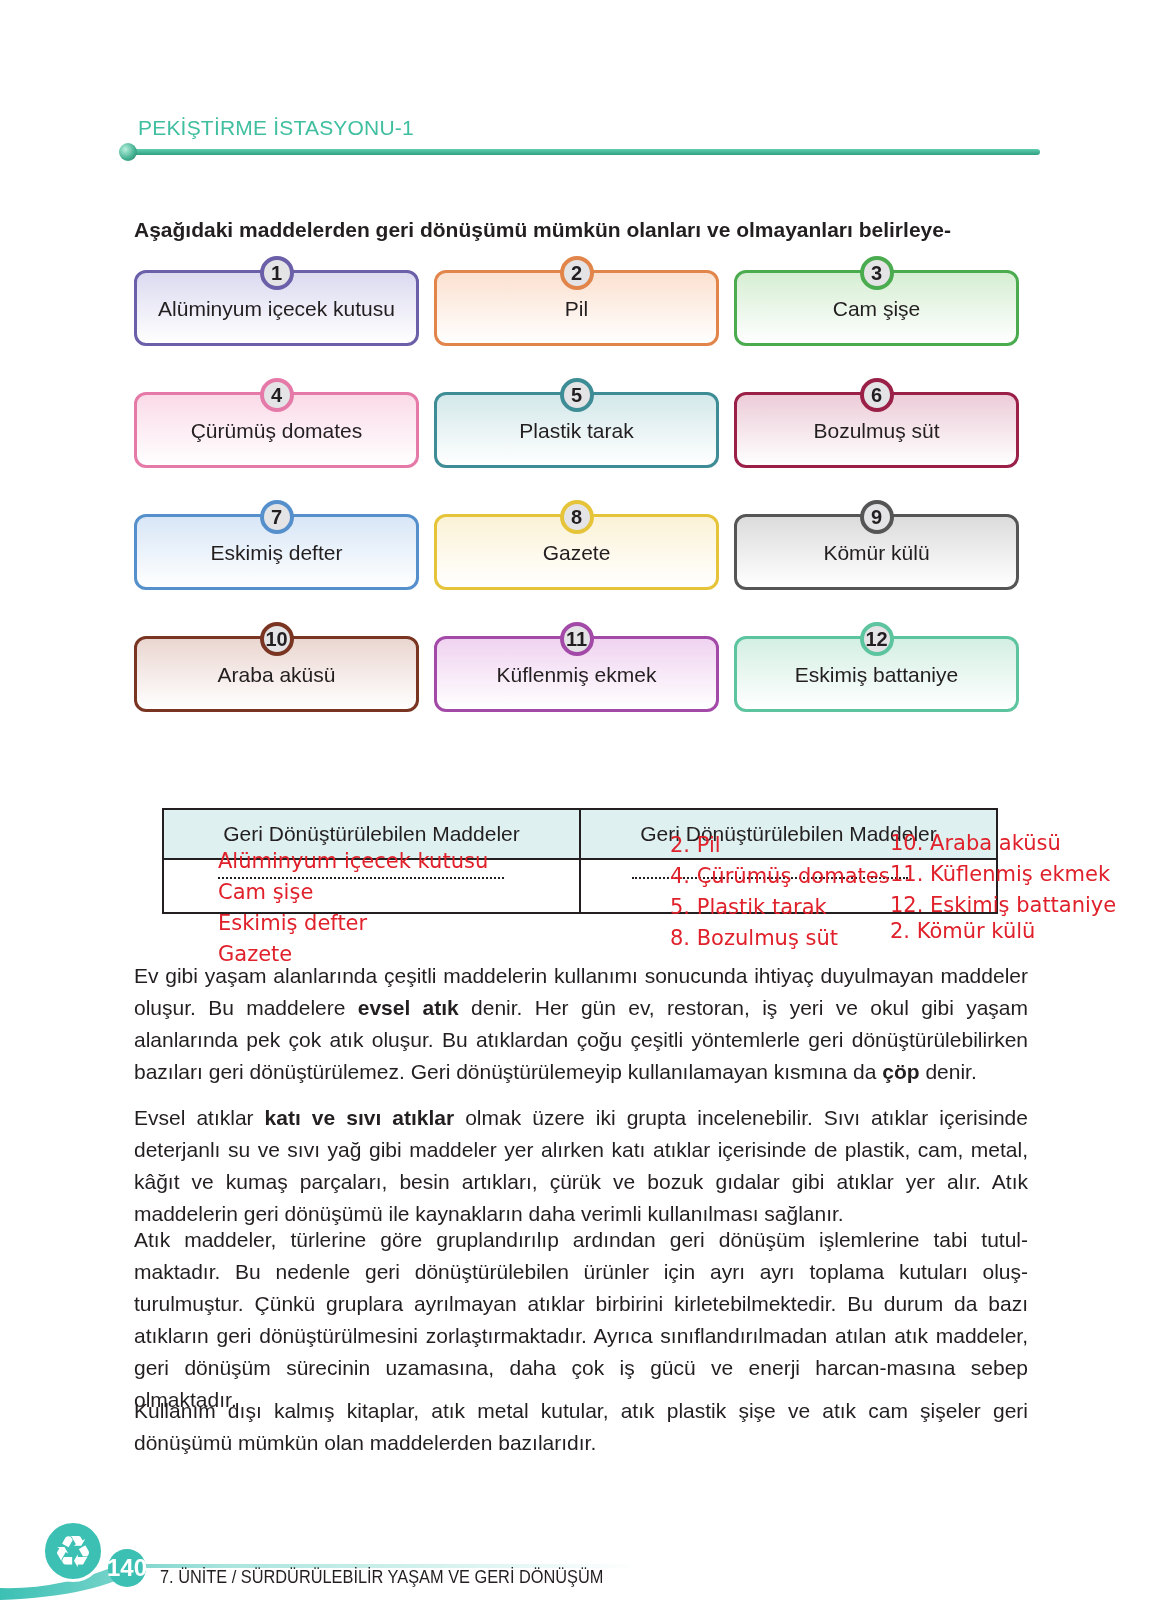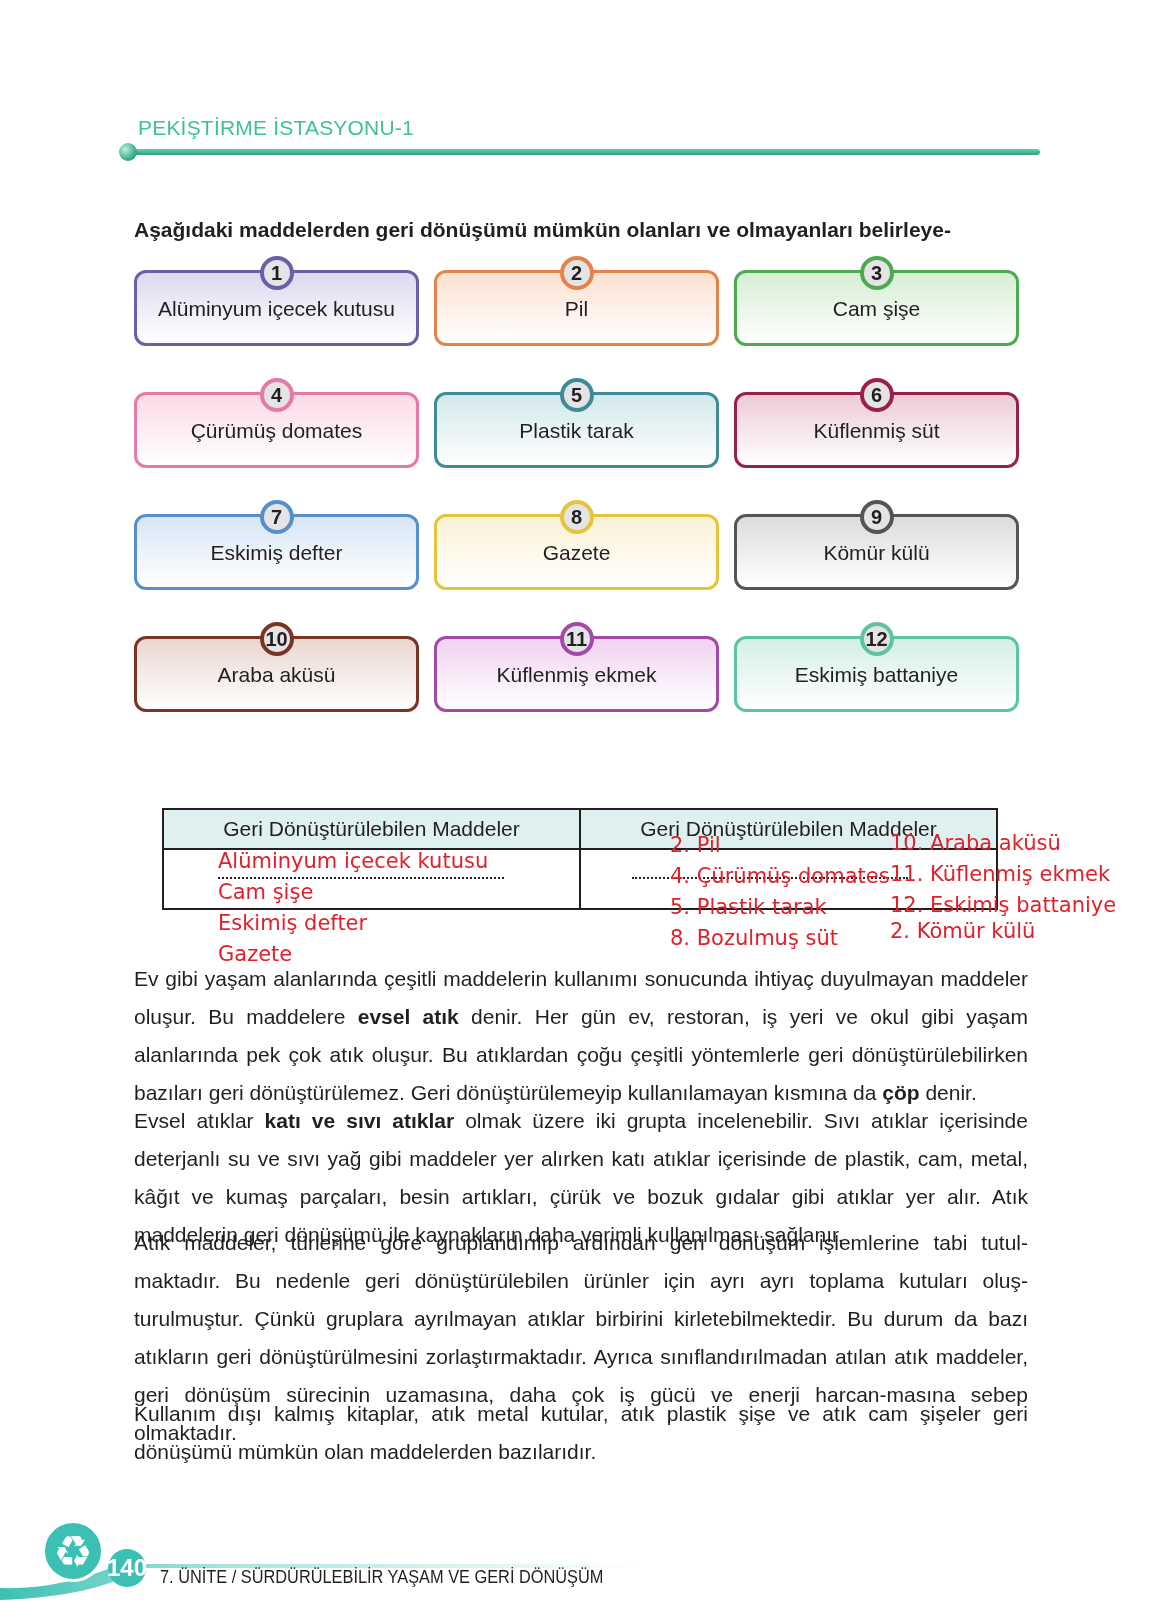--- a/index.html
+++ b/index.html
@@ -41,36 +41,36 @@
     background: #e4e4e6;
     display: flex; align-items: center; justify-content: center;
     font-weight: bold; font-size: 20px; color: #231f20;
   }
 
   .answer-table {
     position: absolute; left: 162px; top: 808px; width: 836px; height: 102px;
     border: 2px solid #231f20; border-collapse: collapse;
   }
   .answer-table th {
-    background: #def0ef; height: 40px; font-weight: normal; font-size: 21px; color: #231f20;
+    background: #def0ef; height: 50px; font-weight: normal; font-size: 21px; color: #231f20;
     border: 2px solid #231f20;
   }
   .answer-table td { border: 2px solid #231f20; height: 54px; }
 
   .dotted-line {
     position: absolute; height: 0; border-top: 2px dotted #231f20;
   }
 
   .handwriting {
     position: absolute; font-family: "DejaVu Sans", sans-serif; font-size: 21px;
     color: #e0202a; line-height: 31px; white-space: nowrap;
   }
 
   .body-text {
-    position: absolute; left: 134px; width: 894px; font-size: 21px; line-height: 38px;
+    position: absolute; left: 134px; width: 894px; font-size: 21px; line-height: 32px;
     color: #231f20; text-align: justify;
   }
   .body-text b { font-weight: bold; }
 
   .footer-wave {
     position: absolute; left: 0; top: 1560px; width: 640px; height: 64px;
   }
   .footer-logo {
     position: absolute; left: 42px; top: 1520px; width: 62px; height: 62px; border-radius: 50%;
     background: #3cc0b4; display: flex; align-items: center; justify-content: center;
@@ -114,21 +114,21 @@
     <div class="card" style="left: 0px; top: 122px; border-color: rgb(229, 122, 168); background: linear-gradient(rgb(250, 219, 232), rgb(255, 255, 255));">
       <div class="badge" style="border-color: rgb(229, 122, 168);">4</div>
       <span class="label">Çürümüş domates</span>
     </div>
     <div class="card" style="left: 300px; top: 122px; border-color: rgb(62, 140, 150); background: linear-gradient(rgb(211, 232, 234), rgb(255, 255, 255));">
       <div class="badge" style="border-color: rgb(62, 140, 150);">5</div>
       <span class="label">Plastik tarak</span>
     </div>
     <div class="card" style="left: 600px; top: 122px; border-color: rgb(154, 32, 72); background: linear-gradient(rgb(236, 204, 216), rgb(255, 255, 255));">
       <div class="badge" style="border-color: rgb(154, 32, 72);">6</div>
-      <span class="label">Küflenmiş süt</span>
+      <span class="label">Bozulmuş süt</span>
     </div>
     <div class="card" style="left: 0px; top: 244px; border-color: rgb(85, 144, 204); background: linear-gradient(rgb(216, 230, 246), rgb(255, 255, 255));">
       <div class="badge" style="border-color: rgb(85, 144, 204);">7</div>
       <span class="label">Eskimiş defter</span>
     </div>
     <div class="card" style="left: 300px; top: 244px; border-color: rgb(230, 196, 58); background: linear-gradient(rgb(251, 242, 214), rgb(255, 255, 255));">
       <div class="badge" style="border-color: rgb(230, 196, 58);">8</div>
       <span class="label">Gazete</span>
     </div>
     <div class="card" style="left: 600px; top: 244px; border-color: rgb(85, 85, 85); background: linear-gradient(rgb(220, 220, 220), rgb(255, 255, 255));">

